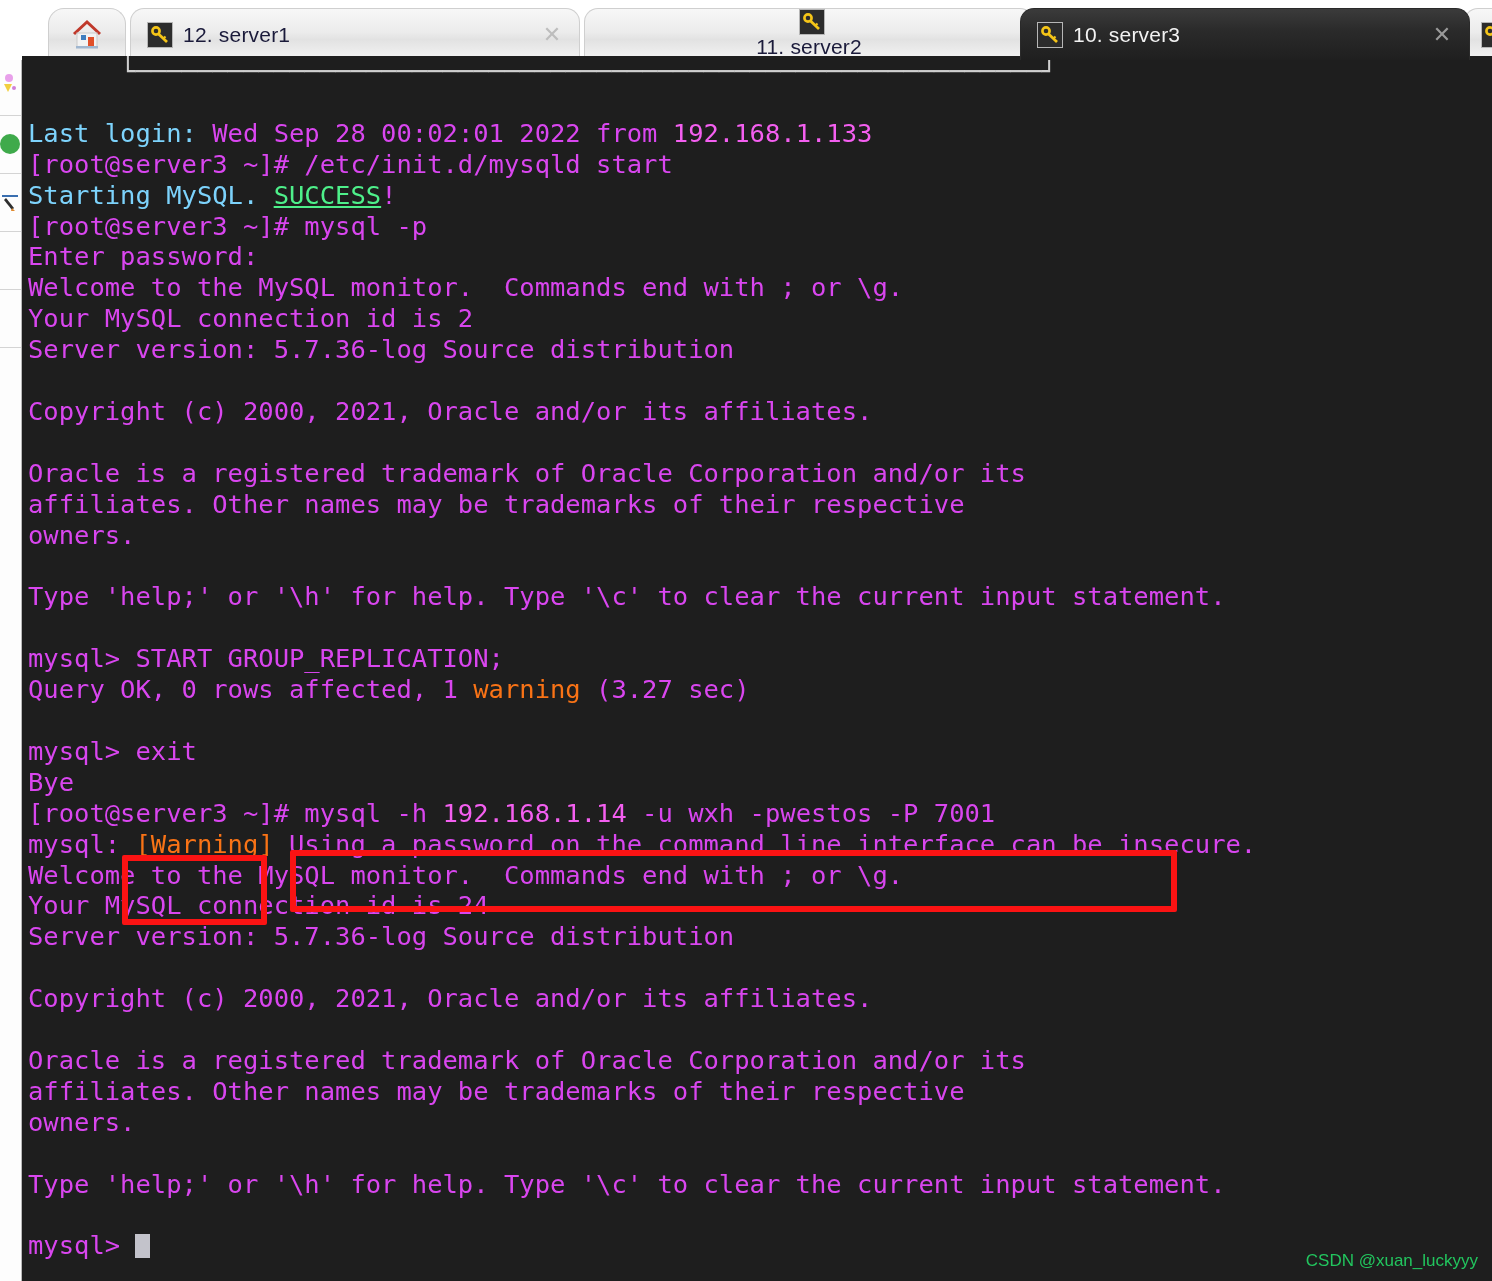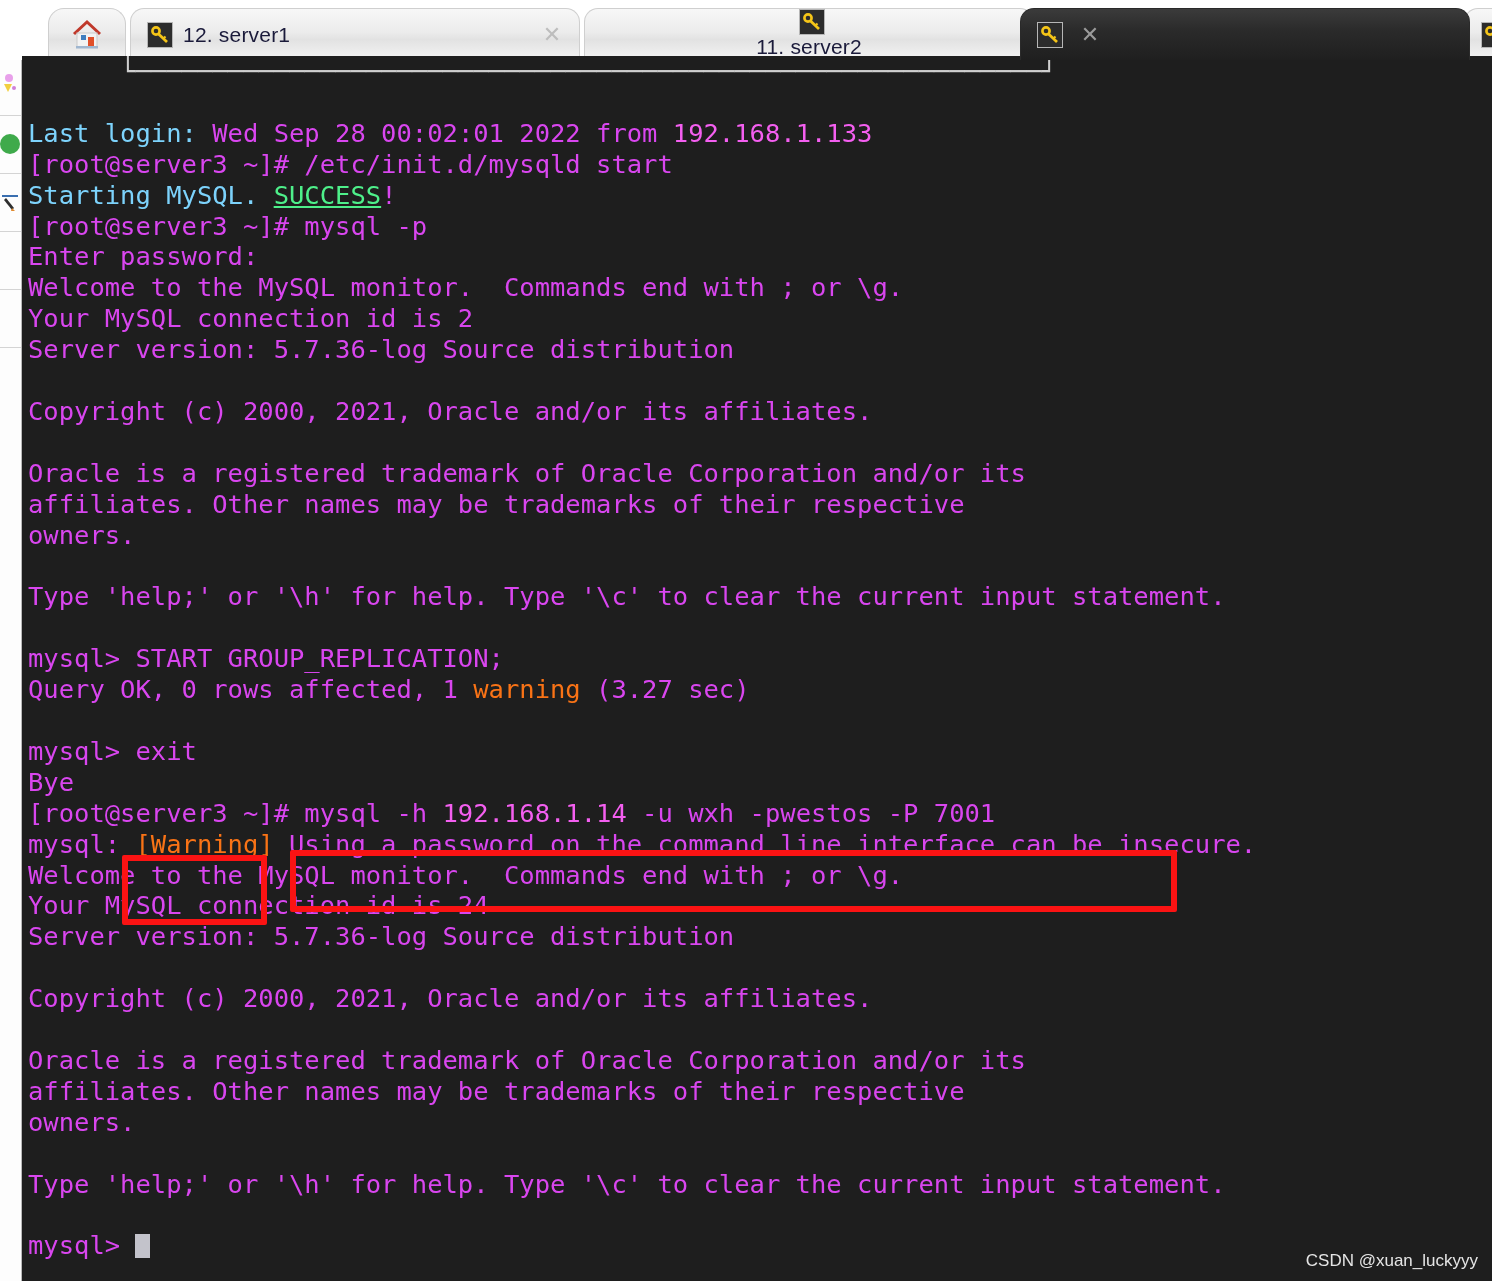--- a/index.html
+++ b/index.html
@@ -142,21 +142,21 @@
     pointer-events: none;
   }
   #redbox-host { left: 100px; top: 799px; width: 145px; height: 70px; }
   #redbox-cmd  { left: 268px; top: 794px; width: 887px; height: 62px; }
 
   
   #watermark {
     position: absolute;
     right: 14px;
     bottom: 10px;
-    color: #e5e5e5;
+    color: #22c55e;
     font-family: "Liberation Sans", sans-serif;
     font-size: 17px;
   }
 </style>
 </head>
 <body>
 
 <div id="screen">
 
   <div id="sidebar">
@@ -223,20 +223,21 @@
     </div>
 
     <div class="tab active" style="left:1008px; width:450px;">
       <span class="key-icon">
         <svg width="20" height="20" viewBox="0 0 20 20">
           <circle cx="6" cy="6" r="3.6" fill="none" stroke="#f5c518" stroke-width="2.6"></circle>
           <line x1="8" y1="8.5" x2="17" y2="17" stroke="#f5c518" stroke-width="2.8"></line>
           <line x1="13" y1="14" x2="15.5" y2="11.5" stroke="#f5c518" stroke-width="2.2"></line>
         </svg>
       </span>
+      <span class="tab-label">10. server3</span>
       <span class="tab-close">✕</span>
     </div>
 
     <div class="tab inactive" style="left:1452px; width:120px;">
       <span class="key-icon">
         <svg width="20" height="20" viewBox="0 0 20 20">
           <circle cx="6" cy="6" r="3.6" fill="none" stroke="#f5c518" stroke-width="2.6"></circle>
           <line x1="8" y1="8.5" x2="17" y2="17" stroke="#f5c518" stroke-width="2.8"></line>
           <line x1="13" y1="14" x2="15.5" y2="11.5" stroke="#f5c518" stroke-width="2.2"></line>
         </svg>

